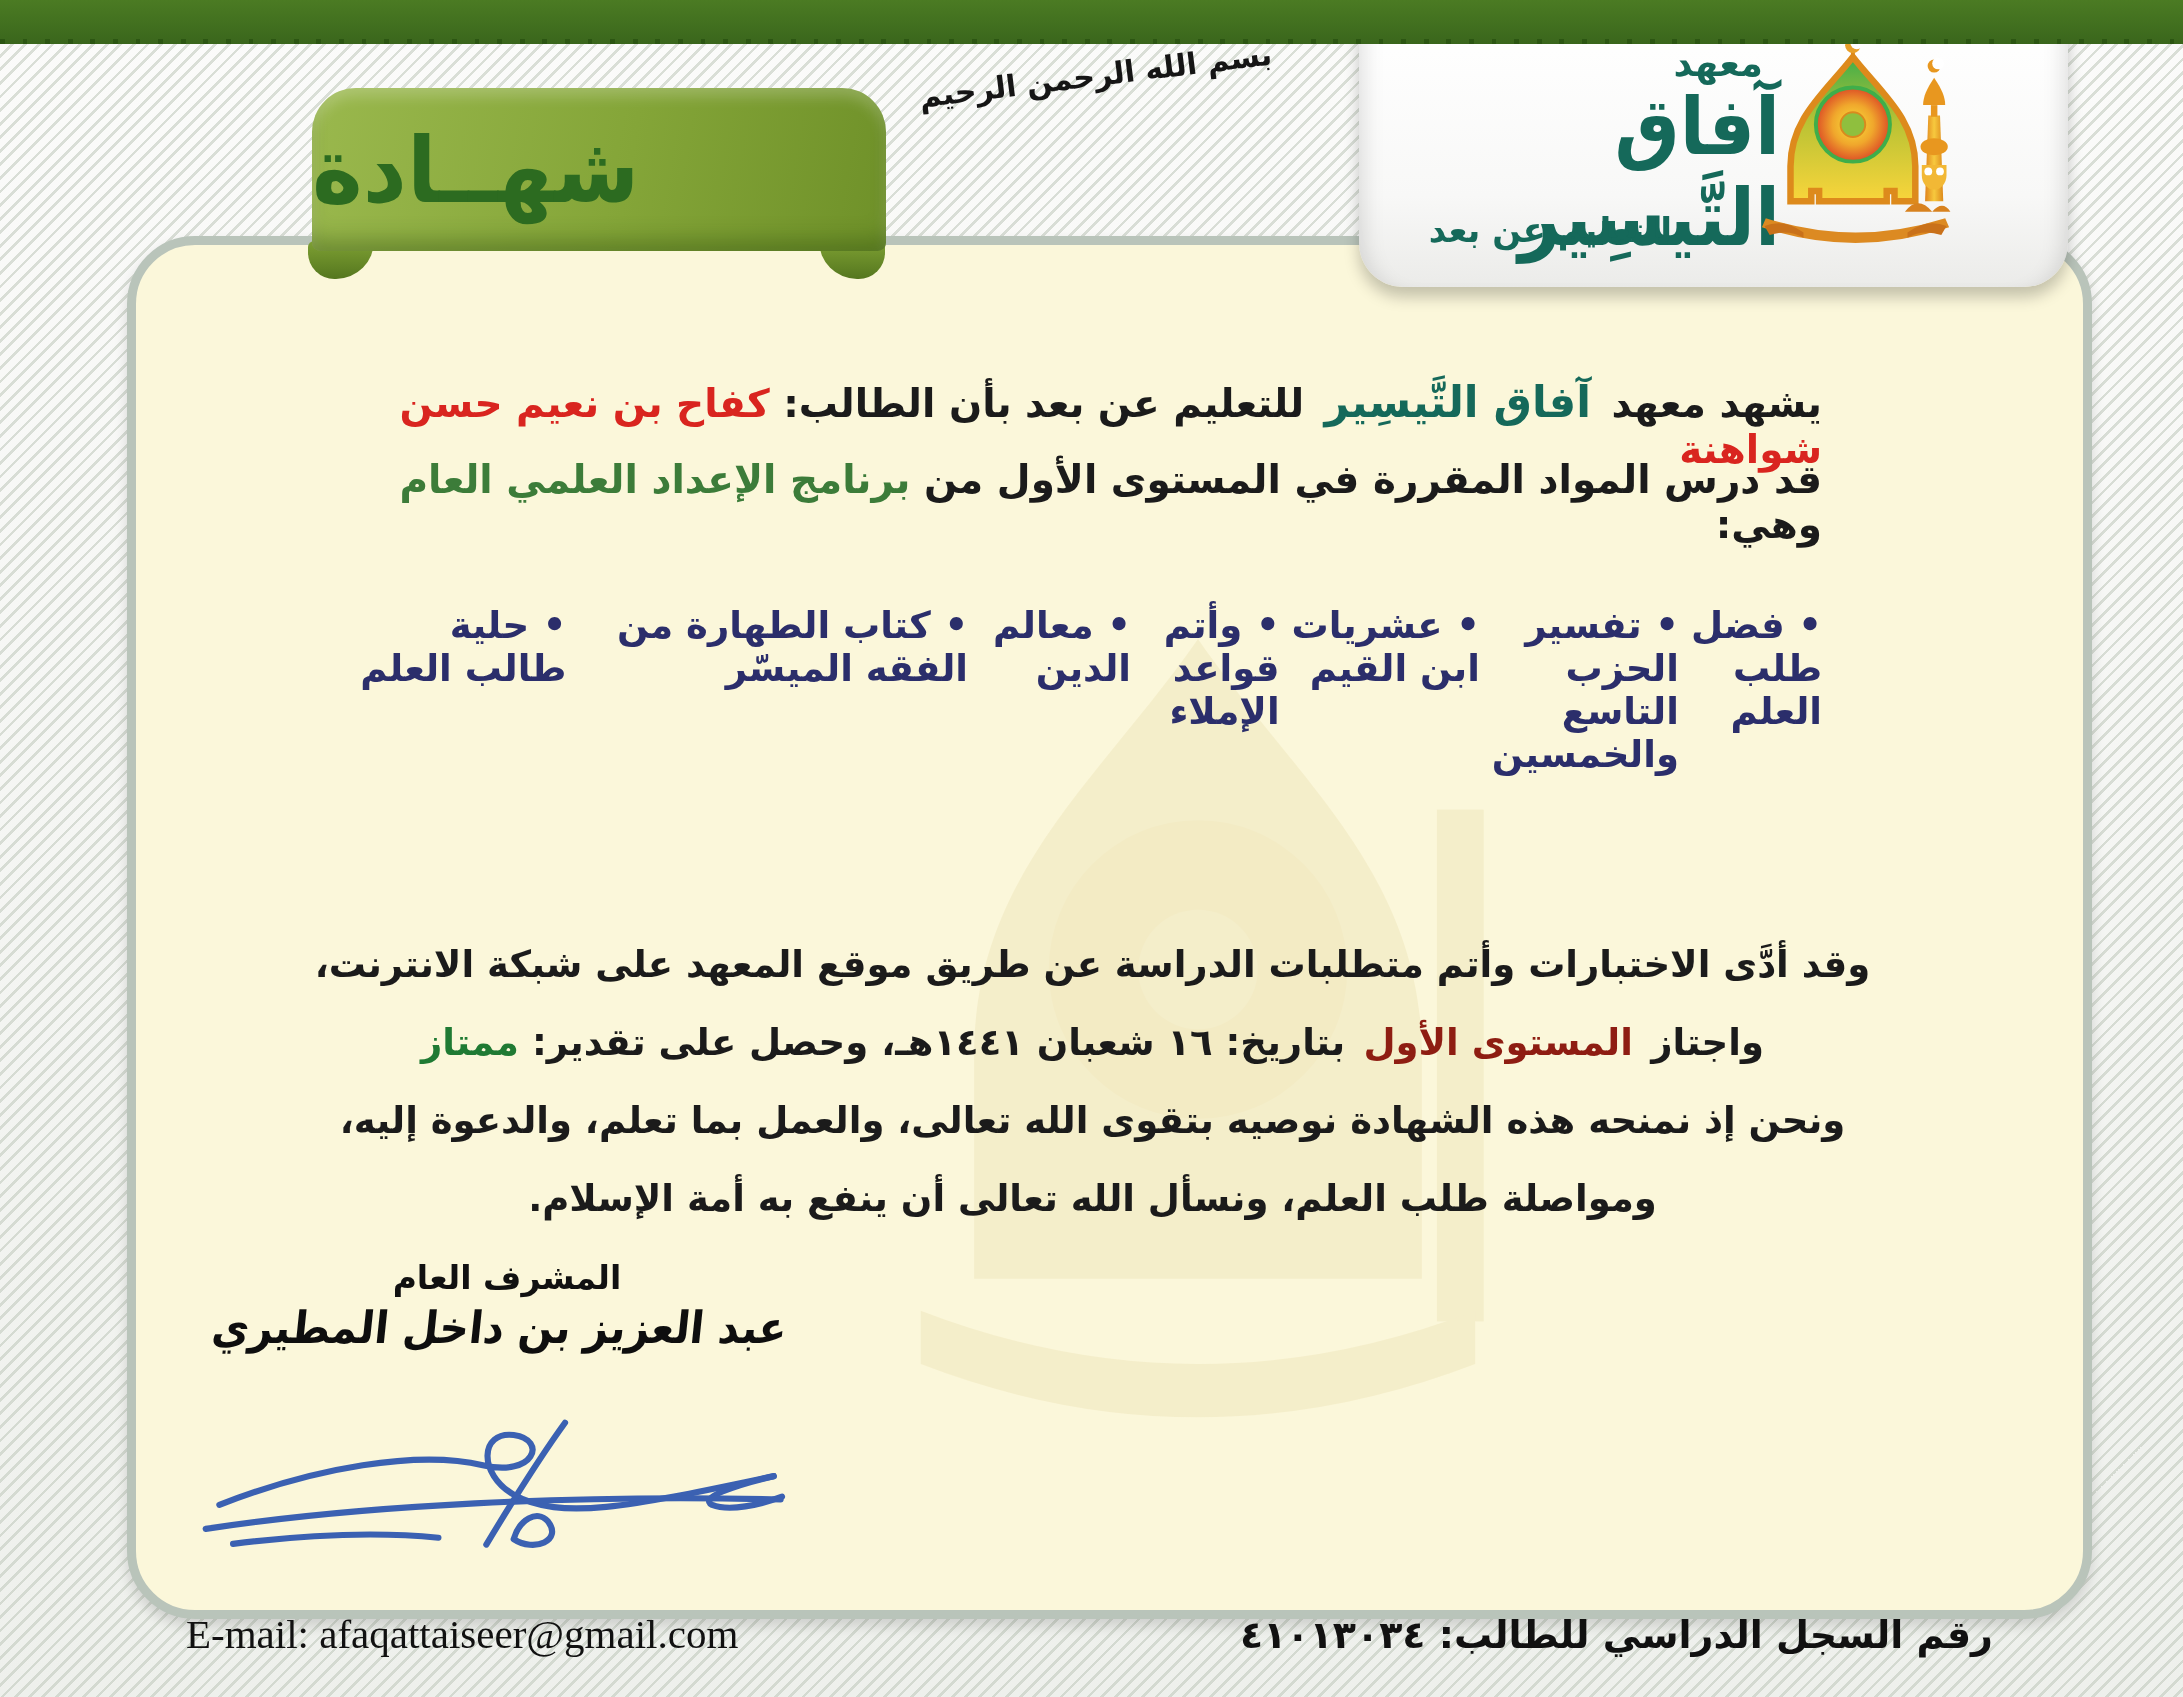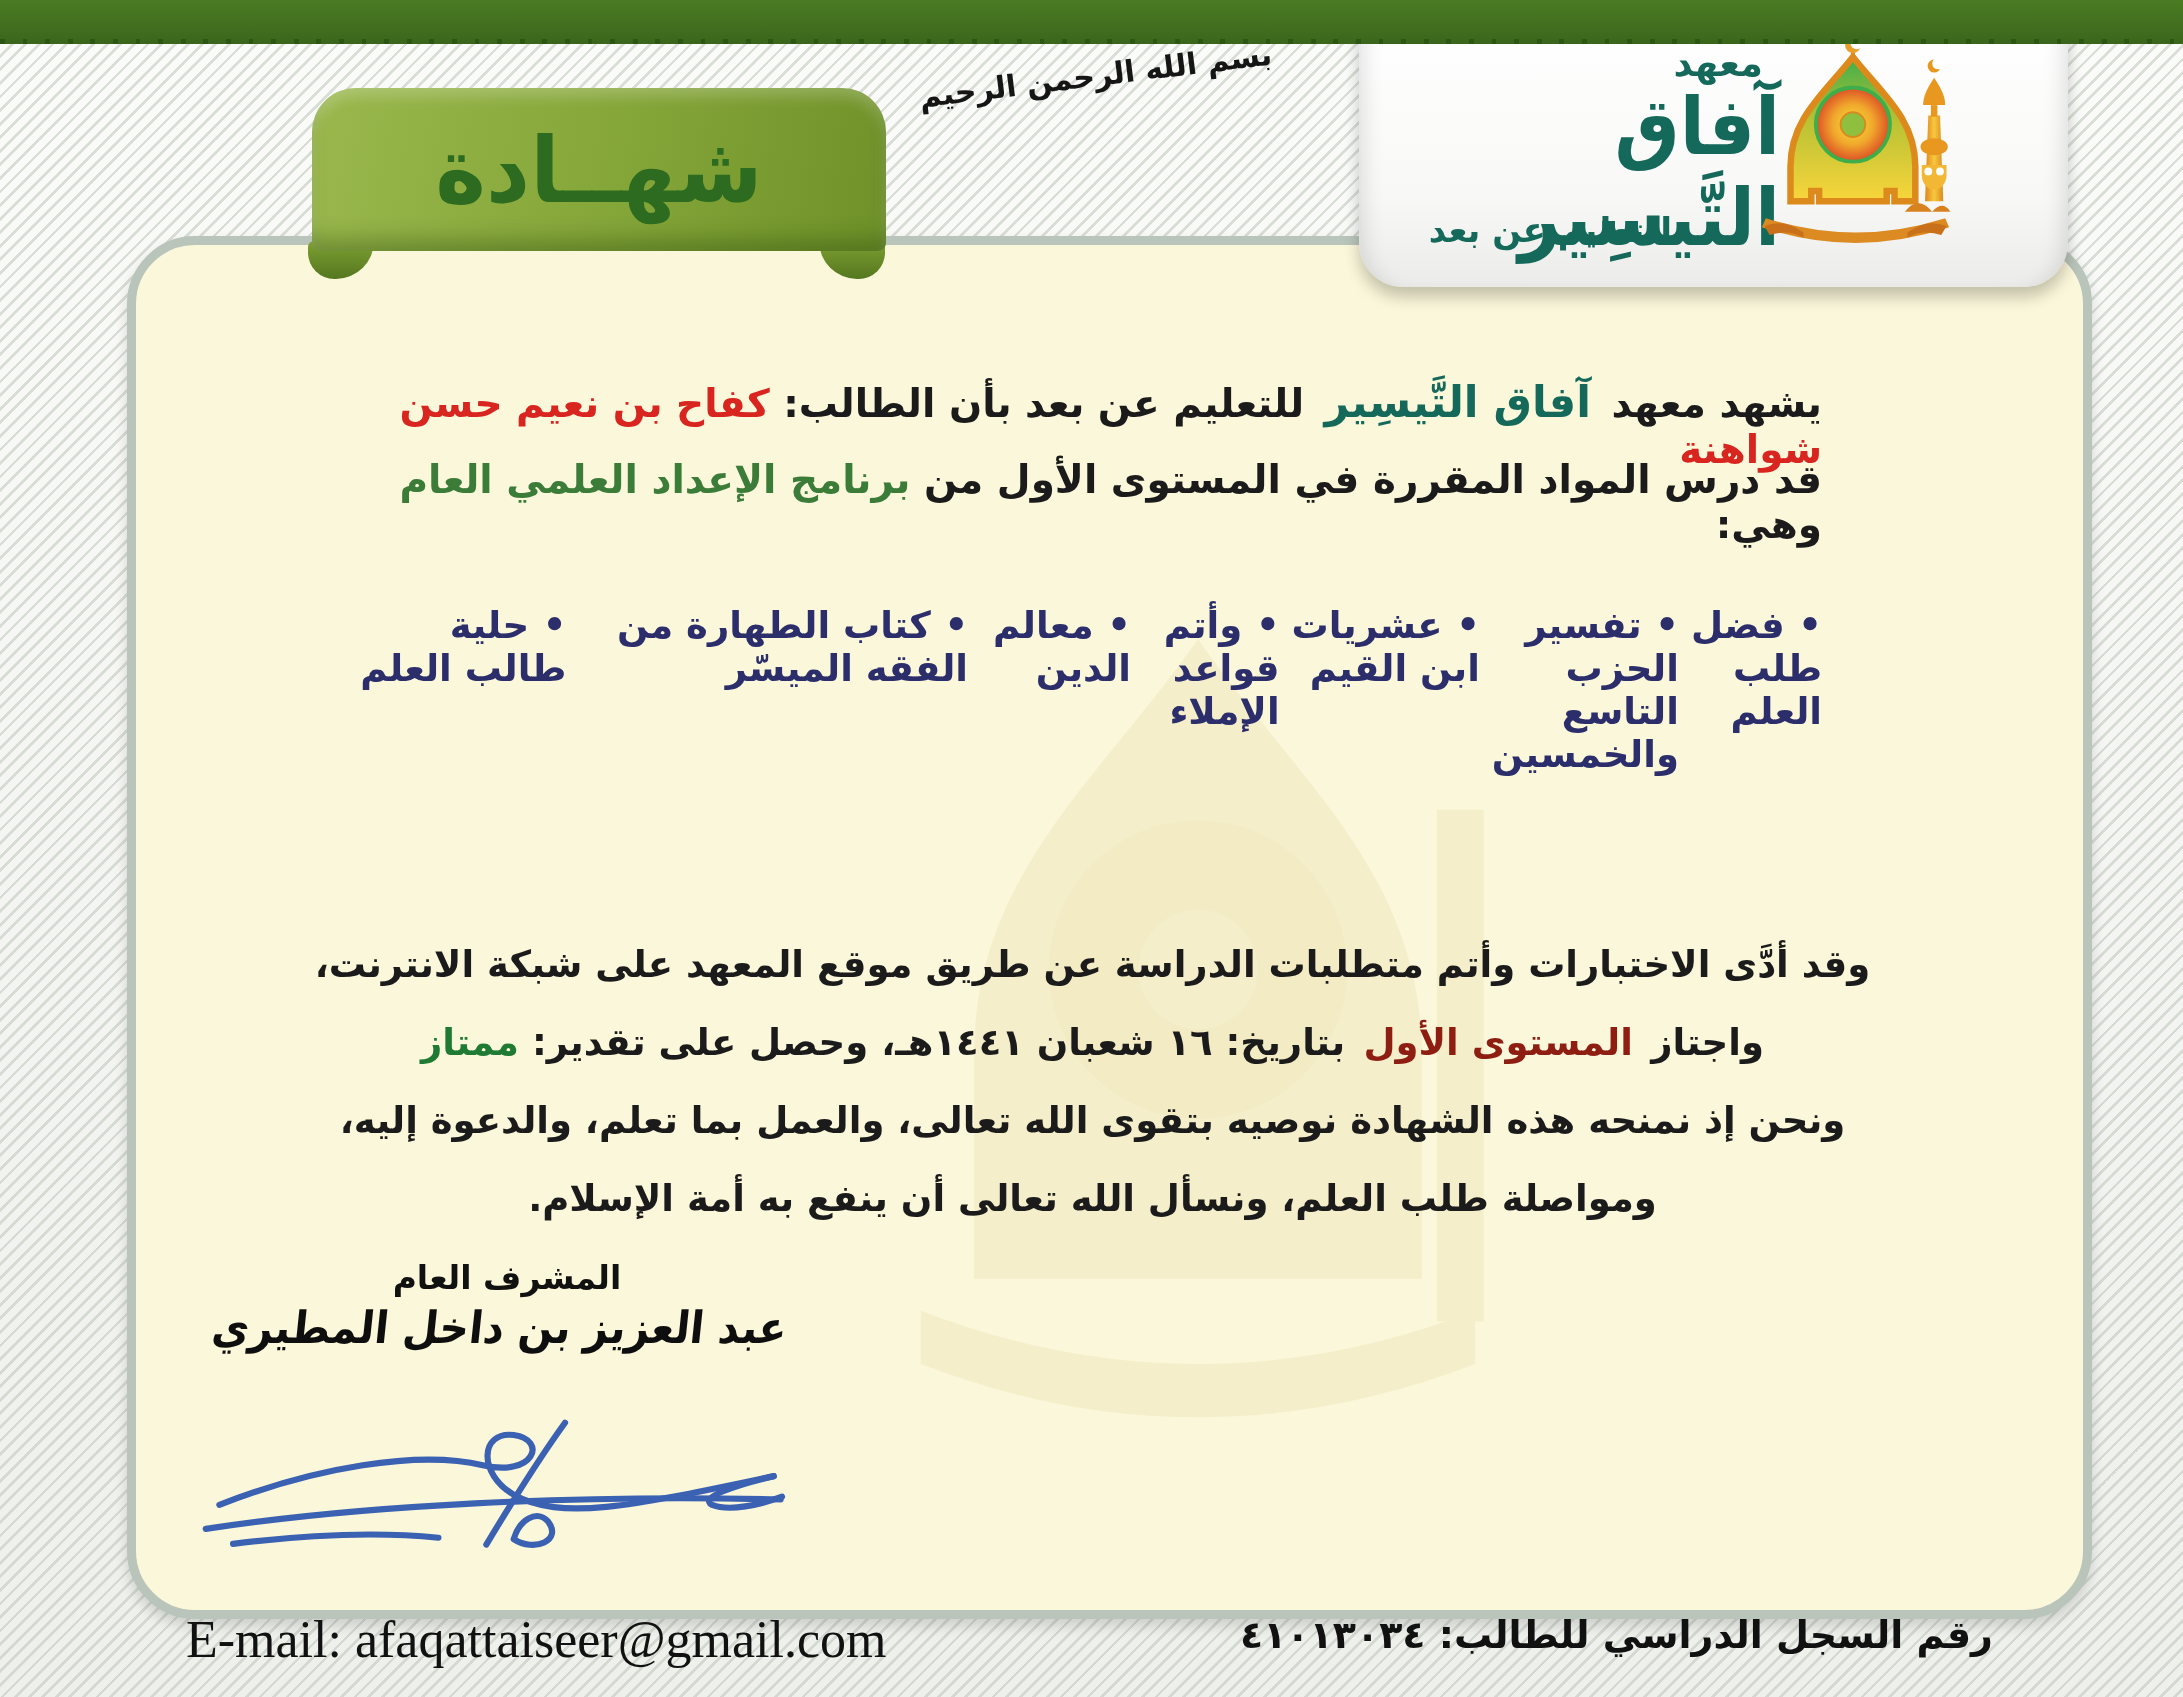--- a/index.html
+++ b/index.html
@@ -14,21 +14,21 @@
   
   .top-band{position:absolute;left:0;top:0;right:0;height:44px;z-index:9;
     background:linear-gradient(180deg,#4b7b23,#3a661c);}
   .top-band::after{content:"";position:absolute;left:0;right:0;bottom:0;height:5.5px;
     background:repeating-linear-gradient(90deg,#27500f 0 4.8px,transparent 4.8px 22.6px);opacity:.75;}
   
   .ribbon{position:absolute;left:312px;top:88px;width:574px;height:163px;z-index:7;
     background:linear-gradient(100deg,#9ab84d 0%,#84a538 55%,#6f9129 100%);
     border-radius:44px 44px 8.2px 8.2px;
     box-shadow:inset 0 -19px 22px -8.2px rgba(35,65,8,.38), inset 0 8.2px 13.7px rgba(255,255,255,.22);
-    display:flex;align-items:center;justify-content:center;}
+    display:flex;align-items:center;}
   .ribbon-title{font-size:86px;font-weight:bold;color:#2c6b20;transform:scaleY(1.06);letter-spacing:1.4px;}
   .ribbon-fold{position:absolute;top:241px;width:66px;height:38px;z-index:6;
     background:linear-gradient(180deg,#7ea033,#55771f);}
   .fold-left{left:308px;border-radius:8.2px 0 49px 34px;}
   .fold-right{left:819px;border-radius:0 8.2px 34px 49px;}
   
   .bismillah{position:absolute;left:897px;top:58px;width:397px;z-index:5;text-align:center;
     font-size:30px;font-weight:bold;color:#151515;transform:rotate(-7deg);direction:rtl;}
   
   .cert-body{position:absolute;left:127px;top:236px;width:1947px;height:1365px;z-index:2;
@@ -64,21 +64,21 @@
   .paras p{margin:0;line-height:78px;font-size:37px;font-weight:bold;color:#1b1b1b;}
   .level{color:#8e1d12;margin:0 5.5px;}
   .grade{color:#1f7a33;}
   .sup-title{position:absolute;left:322px;top:1258px;width:370px;z-index:10;text-align:center;
     font-size:33px;font-weight:bold;color:#111;direction:rtl;}
   .sup-name{position:absolute;left:205px;top:1304px;width:589px;z-index:10;text-align:center;
     font-size:41px;font-weight:bold;color:#0e0e0e;direction:rtl;transform:skewX(-6deg) scaleY(1.08);}
   .signature{position:absolute;left:192px;top:1402px;z-index:10;}
   
   .footer-email{position:absolute;left:186px;top:1610px;z-index:10;
-    font-family:"Liberation Serif",serif;font-size:52px;color:#111;}
+    font-family:"Liberation Serif",serif;font-size:41px;color:#111;}
   .footer-record{position:absolute;right:190px;top:1613px;z-index:10;
     font-size:38px;font-weight:bold;color:#111;direction:rtl;}
 </style>
 </head>
 <body>
 
 <div id="canvas">
 
   <div class="cert-body"></div>
 

